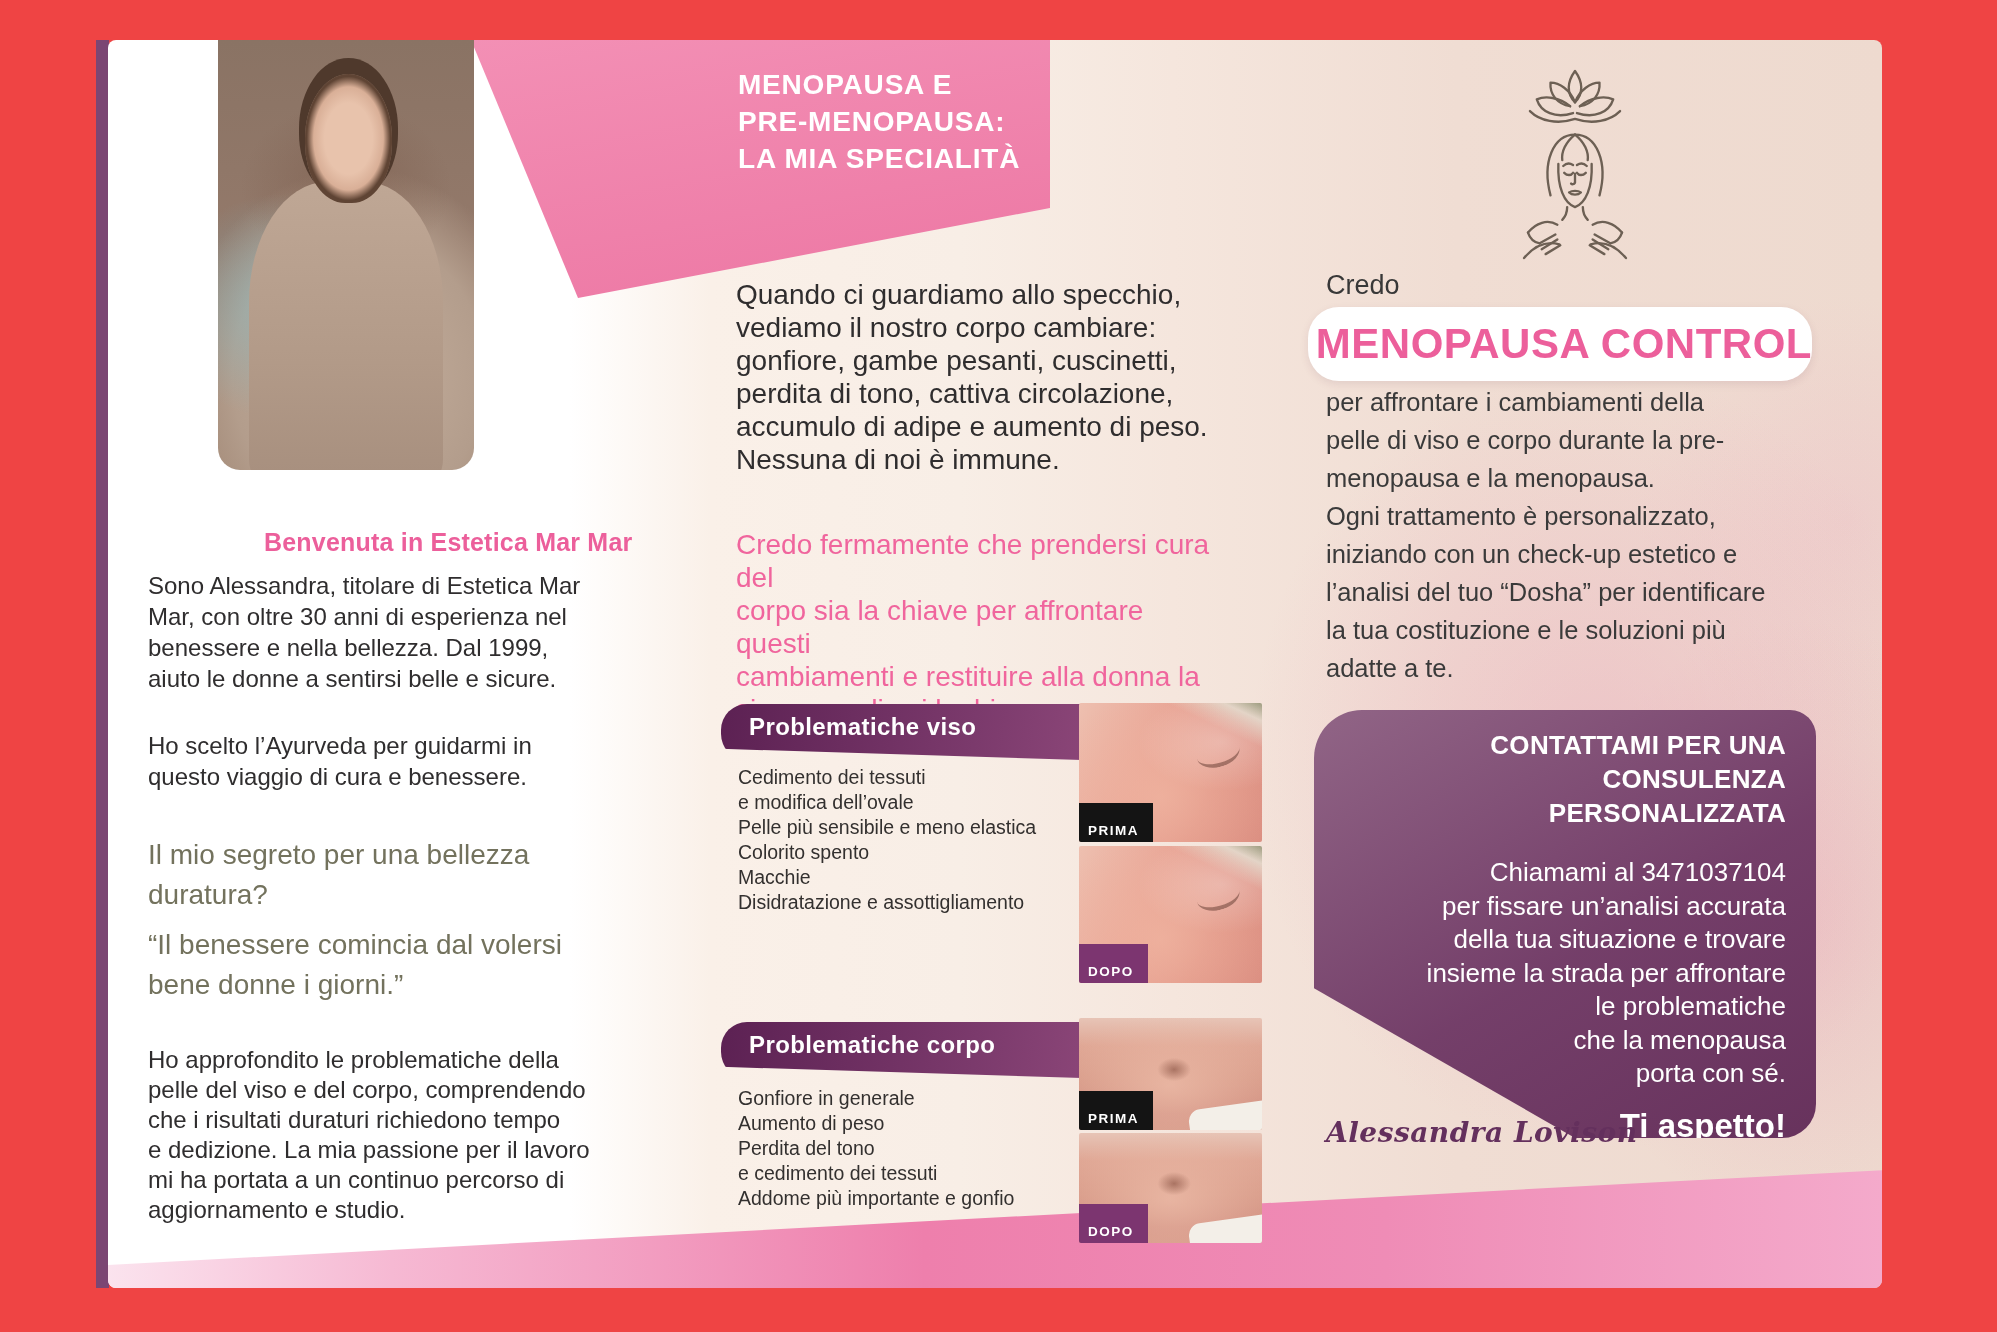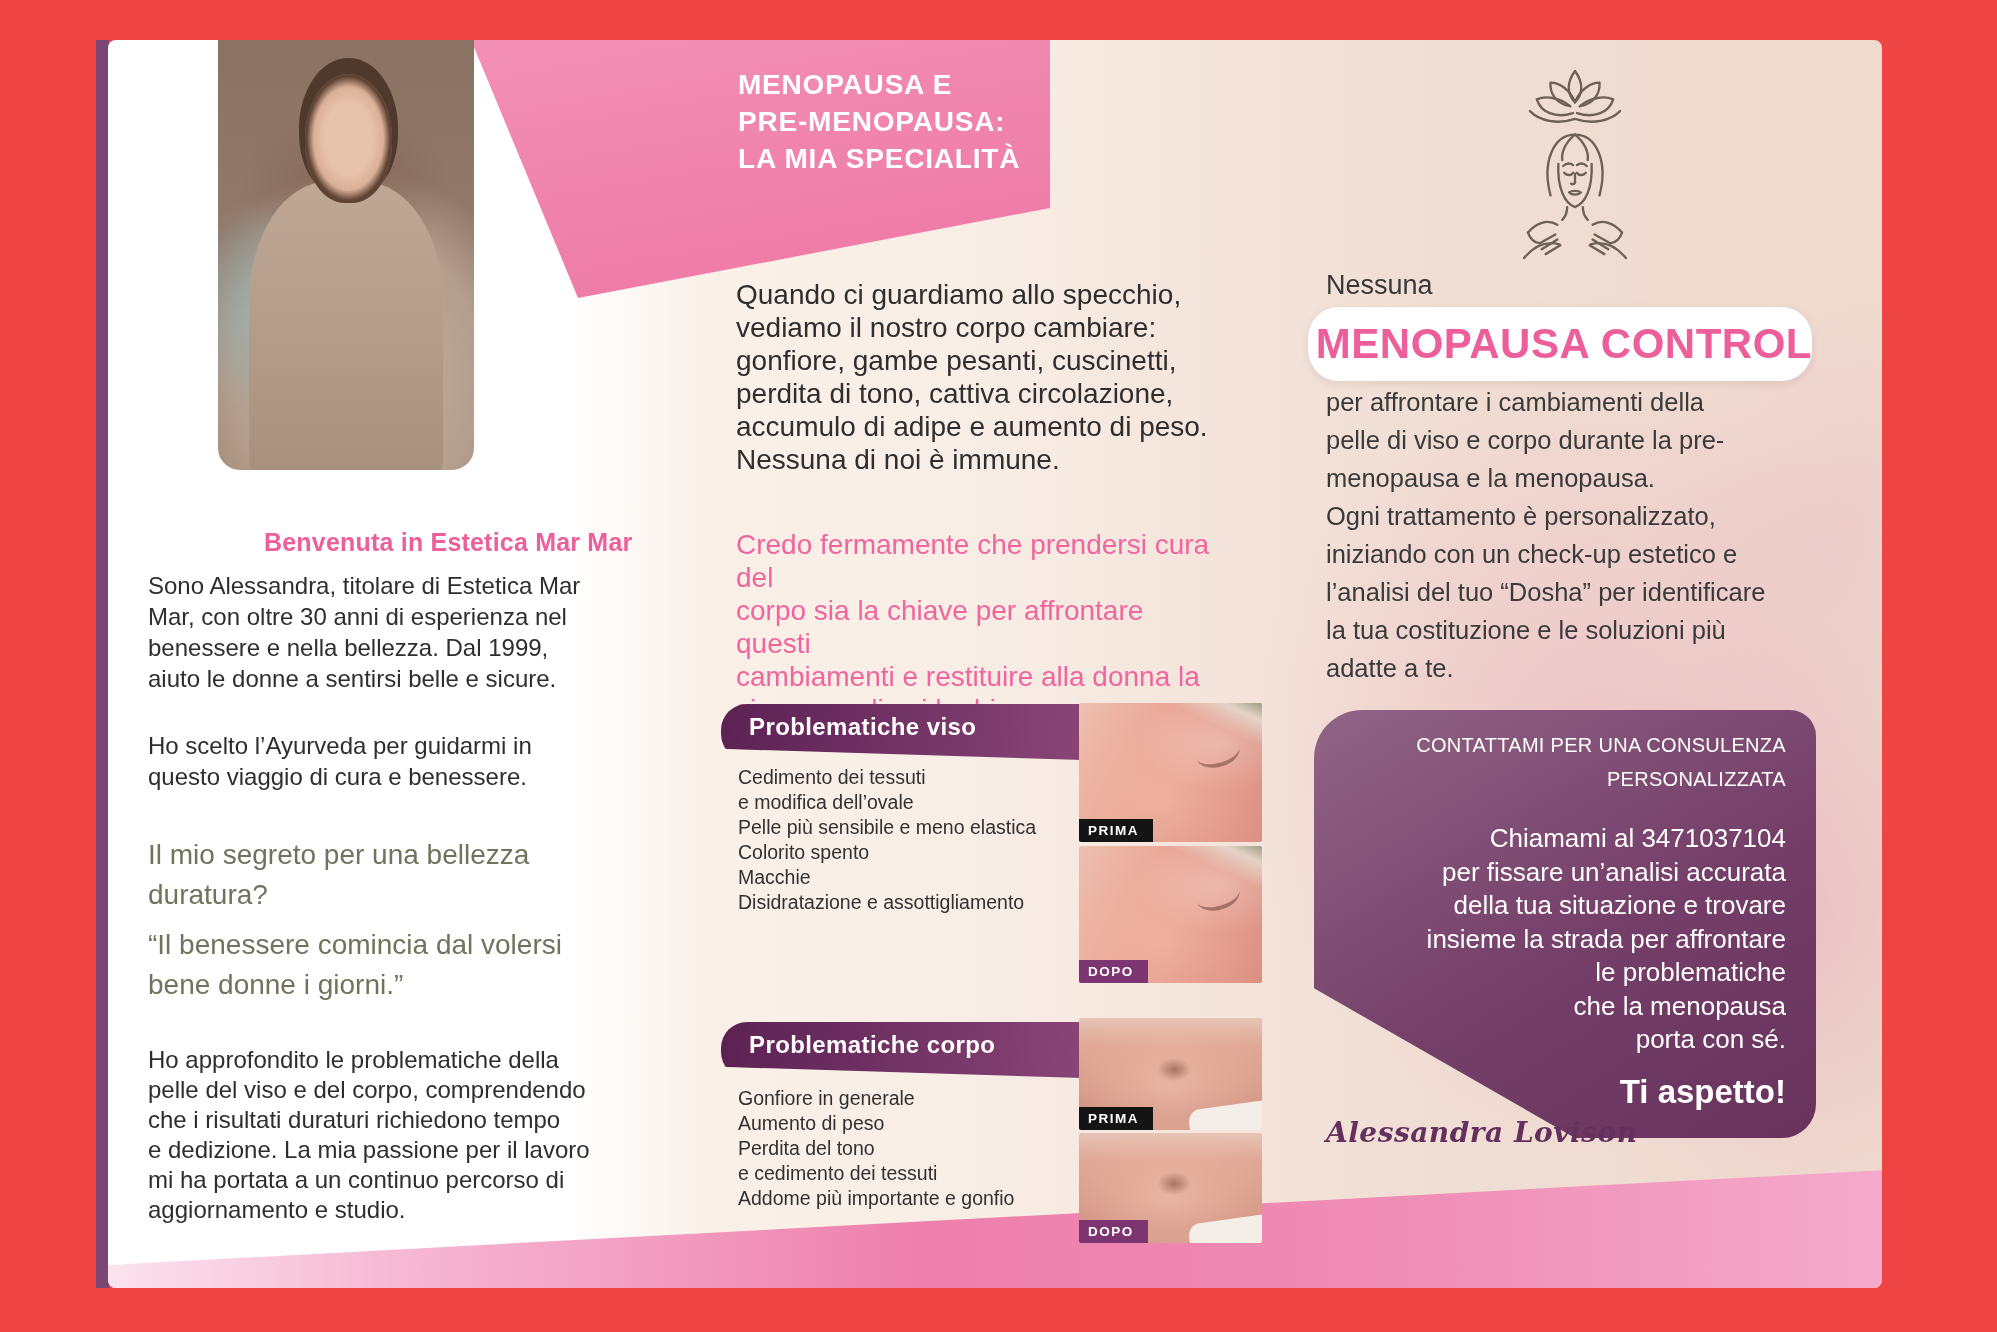--- a/index.html
+++ b/index.html
@@ -52,37 +52,37 @@
        linear-gradient(115deg,#eec0b0 0%,#e8a495 40%,#df9284 70%,#da8d80 100%);}
   .photo-face::after{content:"";position:absolute;right:12%;top:26%;width:44px;height:24px;
        border-bottom:4px solid rgba(95,55,45,.5);border-radius:50%;transform:rotate(-16deg);}
   .photo-body{background:
        radial-gradient(26px 18px at 52% 46%,rgba(120,65,50,.55),transparent 65%),
        radial-gradient(150px 90px at 50% 60%,rgba(238,190,170,.75),transparent 80%),
        linear-gradient(180deg,#e7c4b6 0%,#dfa694 25%,#d79a88 55%,#cf8d7f 85%,#d49686 100%);}
   .photo-body::after{content:"";position:absolute;right:-6%;bottom:-4%;width:46%;height:26%;
        background:#f3efe8;transform:rotate(-8deg);border-radius:12px 0 0 0;}
   .tag{position:absolute;left:0;bottom:0;color:#ffffff;font-size:13.5px;font-weight:700;
-       letter-spacing:1.5px;padding:4px 14px 4px 9px;z-index:3;}
+       letter-spacing:1.5px;padding:20px 14px 4px 9px;z-index:3;}
   .tag-before{background:#141414;}
   .tag-after{background:#7c3570;}
   
   #ritual-icon{position:absolute;left:1408px;top:28px;width:118px;height:192px;z-index:2;}
   .scopri{left:1218px;top:230px;font-size:27px;font-weight:500;color:#383838;}
   #program-pill{position:absolute;left:1200px;top:267px;width:504px;height:74px;border-radius:31px;
        background:#ffffff;z-index:2;box-shadow:0 3px 8px rgba(90,40,70,.10);
        display:flex;align-items:center;justify-content:flex-end;}
   #program-pill span{font-size:42px;font-weight:700;color:#ec5f9b;letter-spacing:.5px;}
   .desc{left:1218px;top:343px;width:586px;font-size:25.5px;line-height:38px;color:#3a3a3a;}
   #contact-box{position:absolute;left:1206px;top:670px;width:502px;height:428px;z-index:3;
        border-radius:48px 26px 34px 8px;
        background:linear-gradient(150deg,rgba(141,96,131,.96) 0%,rgba(112,58,102,.97) 55%,rgba(99,45,89,.97) 100%);
        clip-path:polygon(0 0,100% 0,100% 100%,52% 100%,0 65%);
        box-sizing:border-box;padding:18px 30px 0 20px;text-align:right;color:#fff;}
-  #contact-box .hd{white-space:pre-line;font-size:20px;line-height:34px;font-weight:400;letter-spacing:.3px;}
+  #contact-box .hd{white-space:pre-line;font-size:26px;line-height:34px;font-weight:700;letter-spacing:.3px;}
   #contact-box .bd{white-space:pre-line;font-size:26px;line-height:33.5px;margin-top:26px;font-weight:400;}
   #contact-box .cta{font-size:33px;font-weight:600;margin-top:16px;}
   .signature{left:1218px;top:1076px;font-family:"DejaVu Serif",serif;font-style:italic;font-weight:700;
        font-size:28px;color:#64305d;letter-spacing:.5px;z-index:4;}
   #bottom-ribbon{position:absolute;left:0;top:1120px;width:1774px;height:128px;z-index:1;
        background:linear-gradient(90deg,#fbe3ee 0%,#f6b9d3 16%,#ee7fac 46%,#ef8cb6 72%,#f4aacb 100%);
        clip-path:polygon(0 82%,100% 8%,100% 100%,0 100%);}
   svg.line{stroke:#6d6054;stroke-width:2.4;fill:none;stroke-linecap:round;stroke-linejoin:round;}
 </style>
 </head>
@@ -194,21 +194,21 @@
         <path d="M8 194 C18 182 30 176 44 180"></path>
         <path d="M108 168 C100 158 88 154 78 160"></path>
         <path d="M108 168 C106 174 102 178 96 179"></path>
         <path d="M96 179 L80 170"></path>
           <path d="M94 185 L78 175"></path>
           <path d="M90 190 L75 181"></path>
         <path d="M112 194 C102 182 90 176 76 180"></path>
       </svg>
     </div>
 
-    <div class="t scopri">Nessuna</div>
+    <div class="t scopri">Credo</div>
 
     <div id="program-pill">
       <span>MENOPAUSA CONTROL</span>
     </div>
 
     <div class="t desc">per affrontare i cambiamenti della
 pelle di viso e corpo durante la pre-
 menopausa e la menopausa.
 Ogni trattamento è personalizzato,
 iniziando con un check-up estetico e

